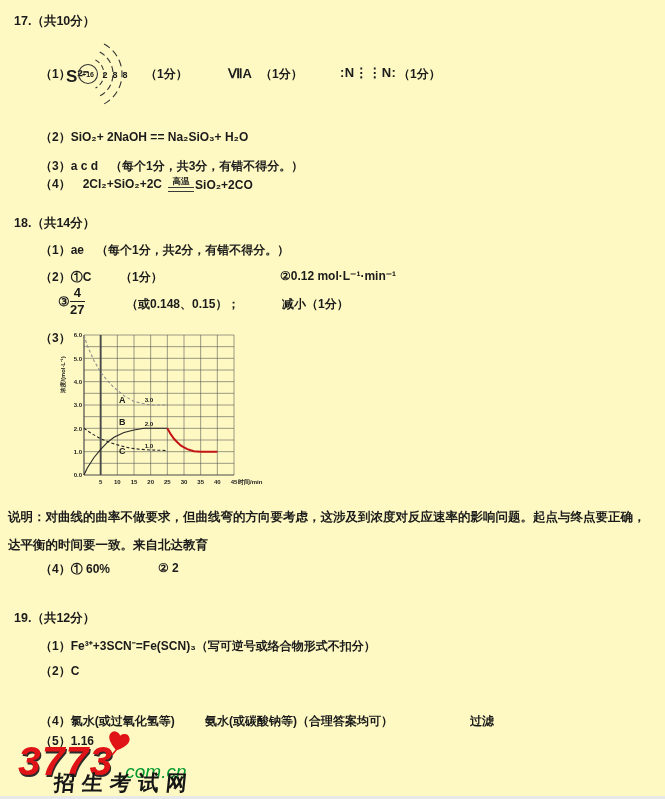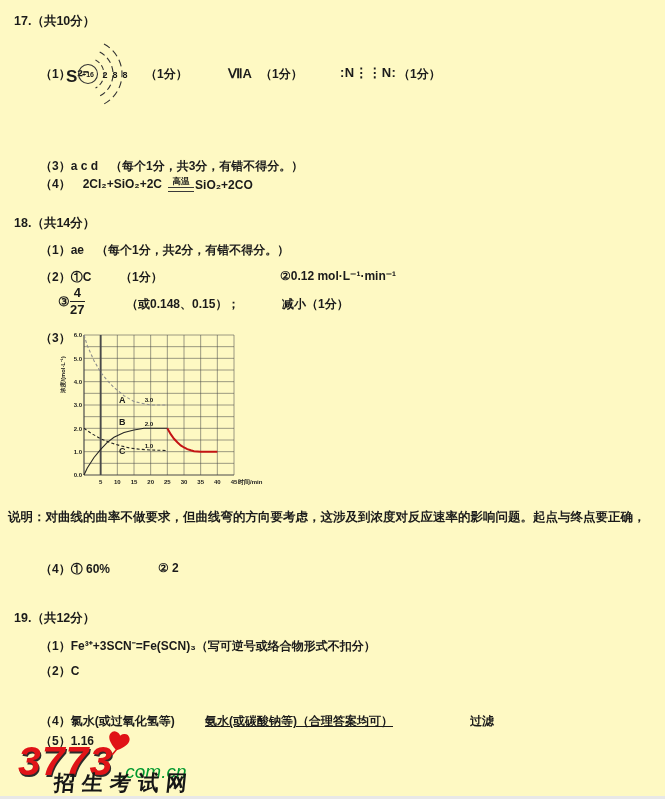--- a/index.html
+++ b/index.html
@@ -49,20 +49,21 @@
     <text x="43" y="43.5" text-anchor="middle" font-size="9" font-weight="bold" fill="#1b1b1b">8</text>
     <text x="53" y="43.5" text-anchor="middle" font-size="9" font-weight="bold" fill="#1b1b1b">8</text>
   </svg>
 
   <div class="abs" style="left:145px;top:66px;">（1分）</div>
   <div class="abs" style="left:228px;top:66px;font-size:13px;">ⅦA</div>
   <div class="abs" style="left:260px;top:66px;">（1分）</div>
   <div class="abs lewis" style="left:340px;top:65px;">:N⋮⋮N:</div>
   <div class="abs" style="left:398px;top:66px;">（1分）</div>
 
+  <div class="abs" style="left:40px;top:129px;">（2）SiO₂+ 2NaOH == Na₂SiO₃+ H₂O</div>
   <div class="abs" style="left:40px;top:158px;">（3）a c d　（每个1分，共3分，有错不得分。）</div>
 
   <div class="abs rxnrow" style="left:40px;top:176px;">
     <span>（4）　2Cl₂+SiO₂+2C</span>
     <span class="cond">
       <span class="cond-text">高温</span>
       <span class="cond-line"></span>
     </span>
     <span>SiO₂+2CO</span>
   </div>
@@ -134,29 +135,30 @@
       <polyline points="111.3,98.3 114.7,104.2 118.0,108.8 121.3,112.3 124.7,115.4 128.0,117.5 131.3,119.1 134.7,120.3 138.0,121.2 144.7,121.7 161.3,121.7" fill="none" stroke="#c41414" stroke-width="2" stroke-dasharray="none"></polyline>
       <text x="63" y="73.13333333333333" font-size="9" font-weight="bold" fill="#1b1b1b" font-family="&quot;Liberation Serif&quot;,serif">A</text>
       <text x="63" y="94.60000000000001" font-size="9" font-weight="bold" fill="#1b1b1b" font-family="&quot;Liberation Serif&quot;,serif">B</text>
       <text x="63" y="123.53333333333333" font-size="9" font-weight="bold" fill="#1b1b1b" font-family="&quot;Liberation Serif&quot;,serif">C</text>
       <text x="88.66666666666666" y="72.2" font-size="6.2" font-weight="bold" fill="#1b1b1b" font-family="&quot;Liberation Sans&quot;,sans-serif">3.0</text>
       <text x="88.66666666666666" y="95.53333333333333" font-size="6.2" font-weight="bold" fill="#1b1b1b" font-family="&quot;Liberation Sans&quot;,sans-serif">2.0</text>
       <text x="88.66666666666666" y="117.7" font-size="6.2" font-weight="bold" fill="#1b1b1b" font-family="&quot;Liberation Sans&quot;,sans-serif">1.0</text>
     </svg>
 
   <div class="abs note" style="left:8px;top:509px;text-align:right;">说明：对曲线的曲率不做要求，但曲线弯的方向要考虑，这涉及到浓度对反应速率的影响问题。起点与终点要正确，</div>
+  <div class="abs note" style="left:8px;top:537px;">达平衡的时间要一致。来自北达教育</div>
 
   <div class="abs" style="left:40px;top:561px;">（4）① 60%</div>
   <div class="abs" style="left:158px;top:561px;">② 2</div>
 
   <div class="abs qheader" style="left:14px;top:610px;">19.（共12分）</div>
   <div class="abs" style="left:40px;top:637px;">（1）Fe³⁺+3SCN⁻=Fe(SCN)₃（写可逆号或络合物形式不扣分）</div>
   <div class="abs" style="left:40px;top:663px;">（2）C</div>
   <div class="abs" style="left:40px;top:713px;">（4）氯水(或过氧化氢等)</div>
-  <div class="abs" style="left:205px;top:713px;text-decoration:underline;">氨水(或碳酸钠等)（合理答案均可）</div>
+  <div class="abs" style="left:205px;top:713px;">氨水(或碳酸钠等)（合理答案均可）</div>
   <div class="abs" style="left:470px;top:713px;">过滤</div>
   <div class="abs" style="left:40px;top:733px;">（5）1.16</div>
 
   <div class="abs wm-number" style="left:18px;top:741px;color:#e01317;">3773</div>
   <div class="abs wm-domain" style="left:120px;top:762px;color:#00992e;">.com.cn</div>
   <svg class="abs" style="left:102px;top:730px;transform:rotate(14deg);" width="34" height="28" viewBox="0 0 34 28">
     <path d="M16,8 C15,3 9,2 7,6 C5,10 9,15 16,20 C23,15 27,10 25,6 C23,2 17,3 16,8 Z M16,20 L13,26" fill="#e01317" stroke="#e01317" stroke-width="1.6"></path>
   </svg>
   <div class="abs wm-site" style="left:54px;top:769px;">招生考试网</div>
 

